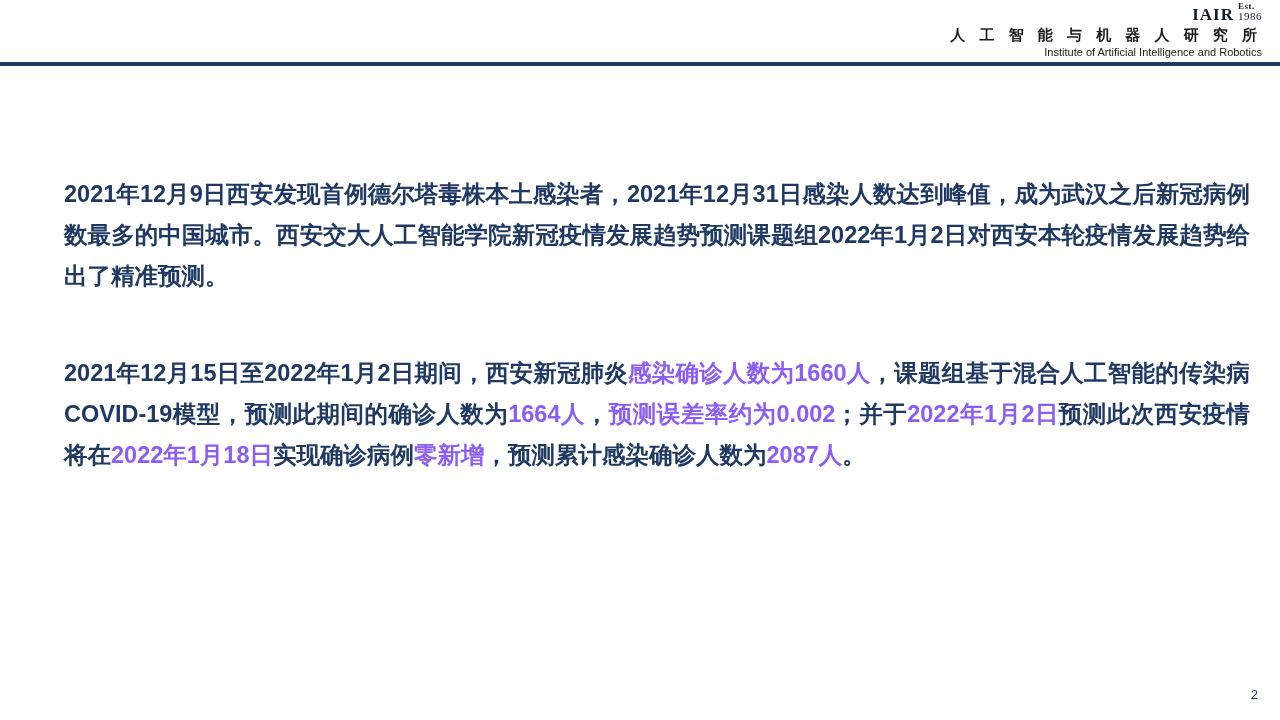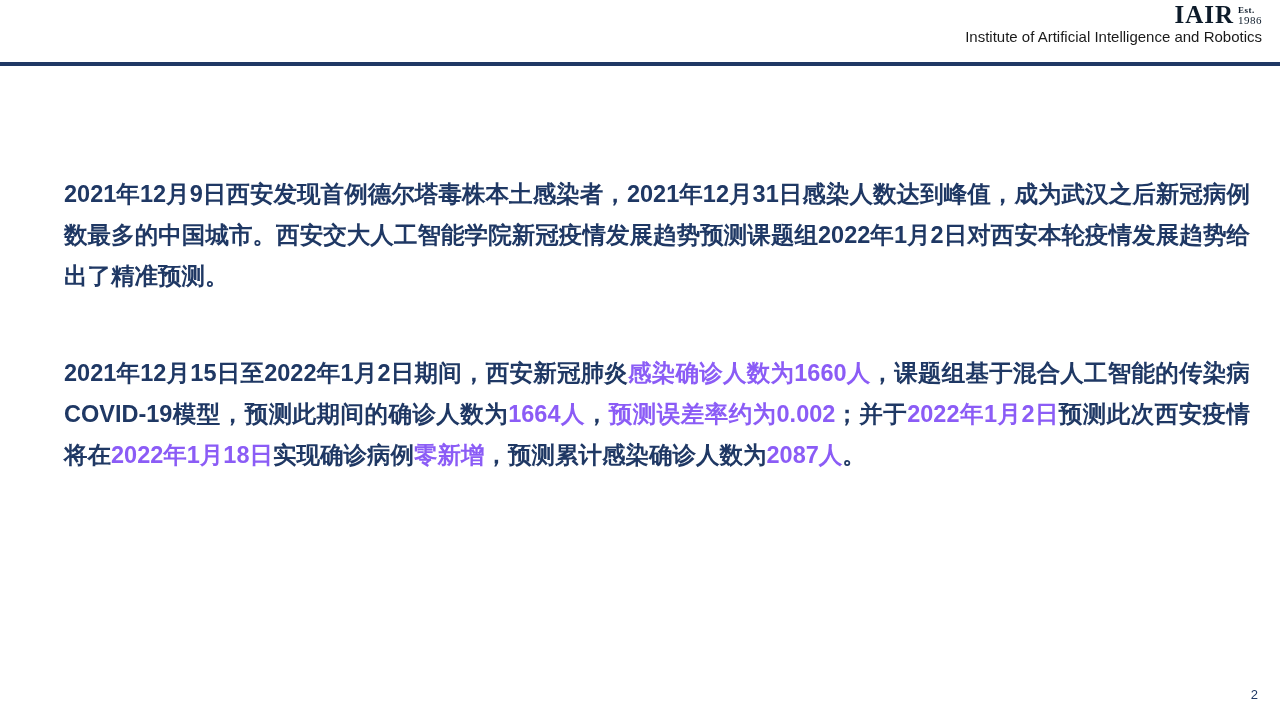--- a/index.html
+++ b/index.html
@@ -32,21 +32,21 @@
   }
   .logo-row {
     display: flex;
     justify-content: flex-end;
     align-items: flex-end;
     gap: 4px;
   }
   .logo-iair {
     font-family: "Liberation Serif", serif;
     font-weight: bold;
-    font-size: 25px;
+    font-size: 17px;
     letter-spacing: 1px;
     color: #0d1b2a;
     line-height: 1;
   }
   .logo-est {
     text-align: left;
     line-height: 1.0;
     padding-bottom: 1px;
   }
   .logo-est .est {
@@ -68,21 +68,21 @@
   .org-cn {
     margin-top: 3px;
     font-size: 15px;
     font-weight: bold;
     color: #1a1a1a;
     letter-spacing: 5px;
     white-space: nowrap;
   }
   .org-en {
     margin-top: 1px;
-    font-size: 15px;
+    font-size: 11px;
     color: #1a1a1a;
     white-space: nowrap;
   }
 
   .header-rule {
     position: absolute;
     top: 62px;
     left: 0;
     width: 1280px;
     height: 4px;
@@ -126,20 +126,21 @@
 
 <div class="slide-header">
   <div class="header-inner">
     <div class="logo-row">
       <span class="logo-iair">IAIR</span>
       <span class="logo-est">
         <span class="est">Est.</span>
         <span class="year">1986</span>
       </span>
     </div>
+    <div class="org-cn">人 工 智 能 与 机 器 人 研 究 所</div>
     <div class="org-en">Institute of Artificial Intelligence  and Robotics</div>
   </div>
 </div>
 <div class="header-rule"></div>
 
 <div class="content">
   <p class="para first"><span>2021年12月9日西安发现首例德尔塔毒株本土感染者，2021年12月31日感染人数达到峰值，成为武汉之后新冠病例数最多的中国城市。西安交大人工智能学院新冠疫情发展趋势预测课题组2022年1月2日对西安本轮疫情发展趋势给出了精准预测。</span></p>
   <p class="para second"><span>2021年12月15日至2022年1月2日期间，西安新冠肺炎</span><span class="red">感染确诊人数为1660人</span><span>，课题组基于混合人工智能的传染病COVID-19模型，预测此期间的确诊人数为</span><span class="red">1664人</span><span>，</span><span class="red">预测误差率约为0.002</span><span>；并于</span><span class="red">2022年1月2日</span><span>预测此次西安疫情将在</span><span class="red">2022年1月18日</span><span>实现确诊病例</span><span class="red">零新增</span><span>，预测累计感染确诊人数为</span><span class="red">2087人</span><span>。</span></p>
 </div>
 

